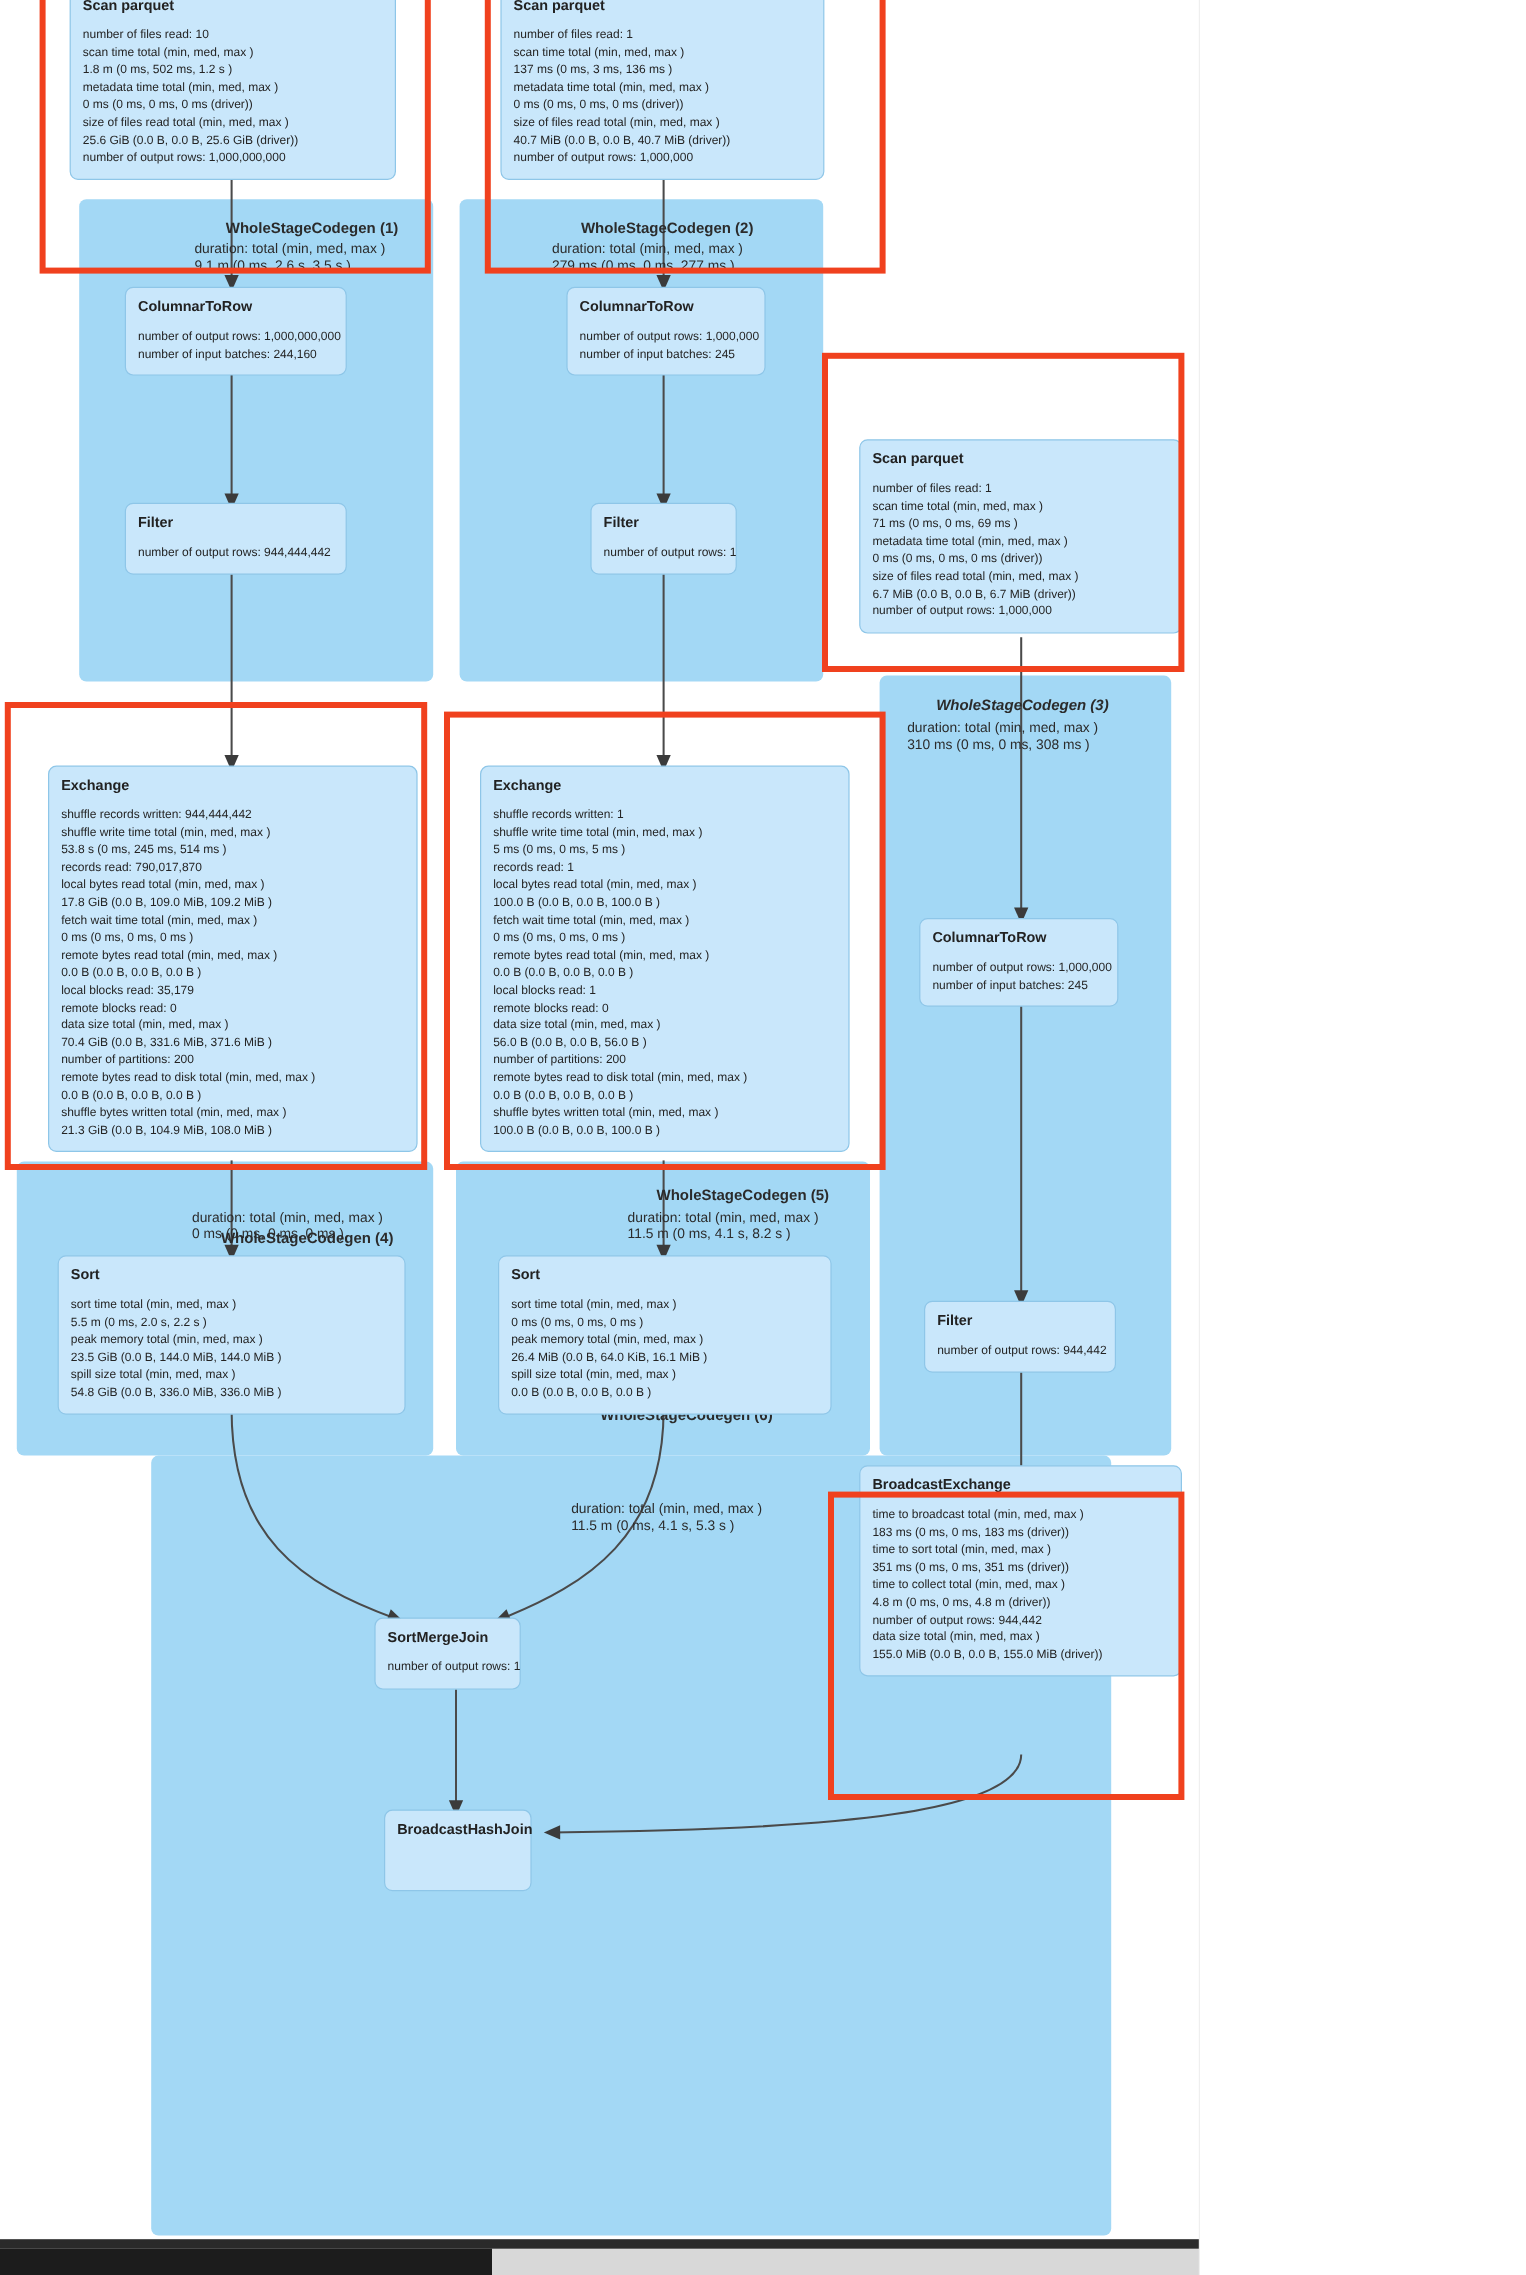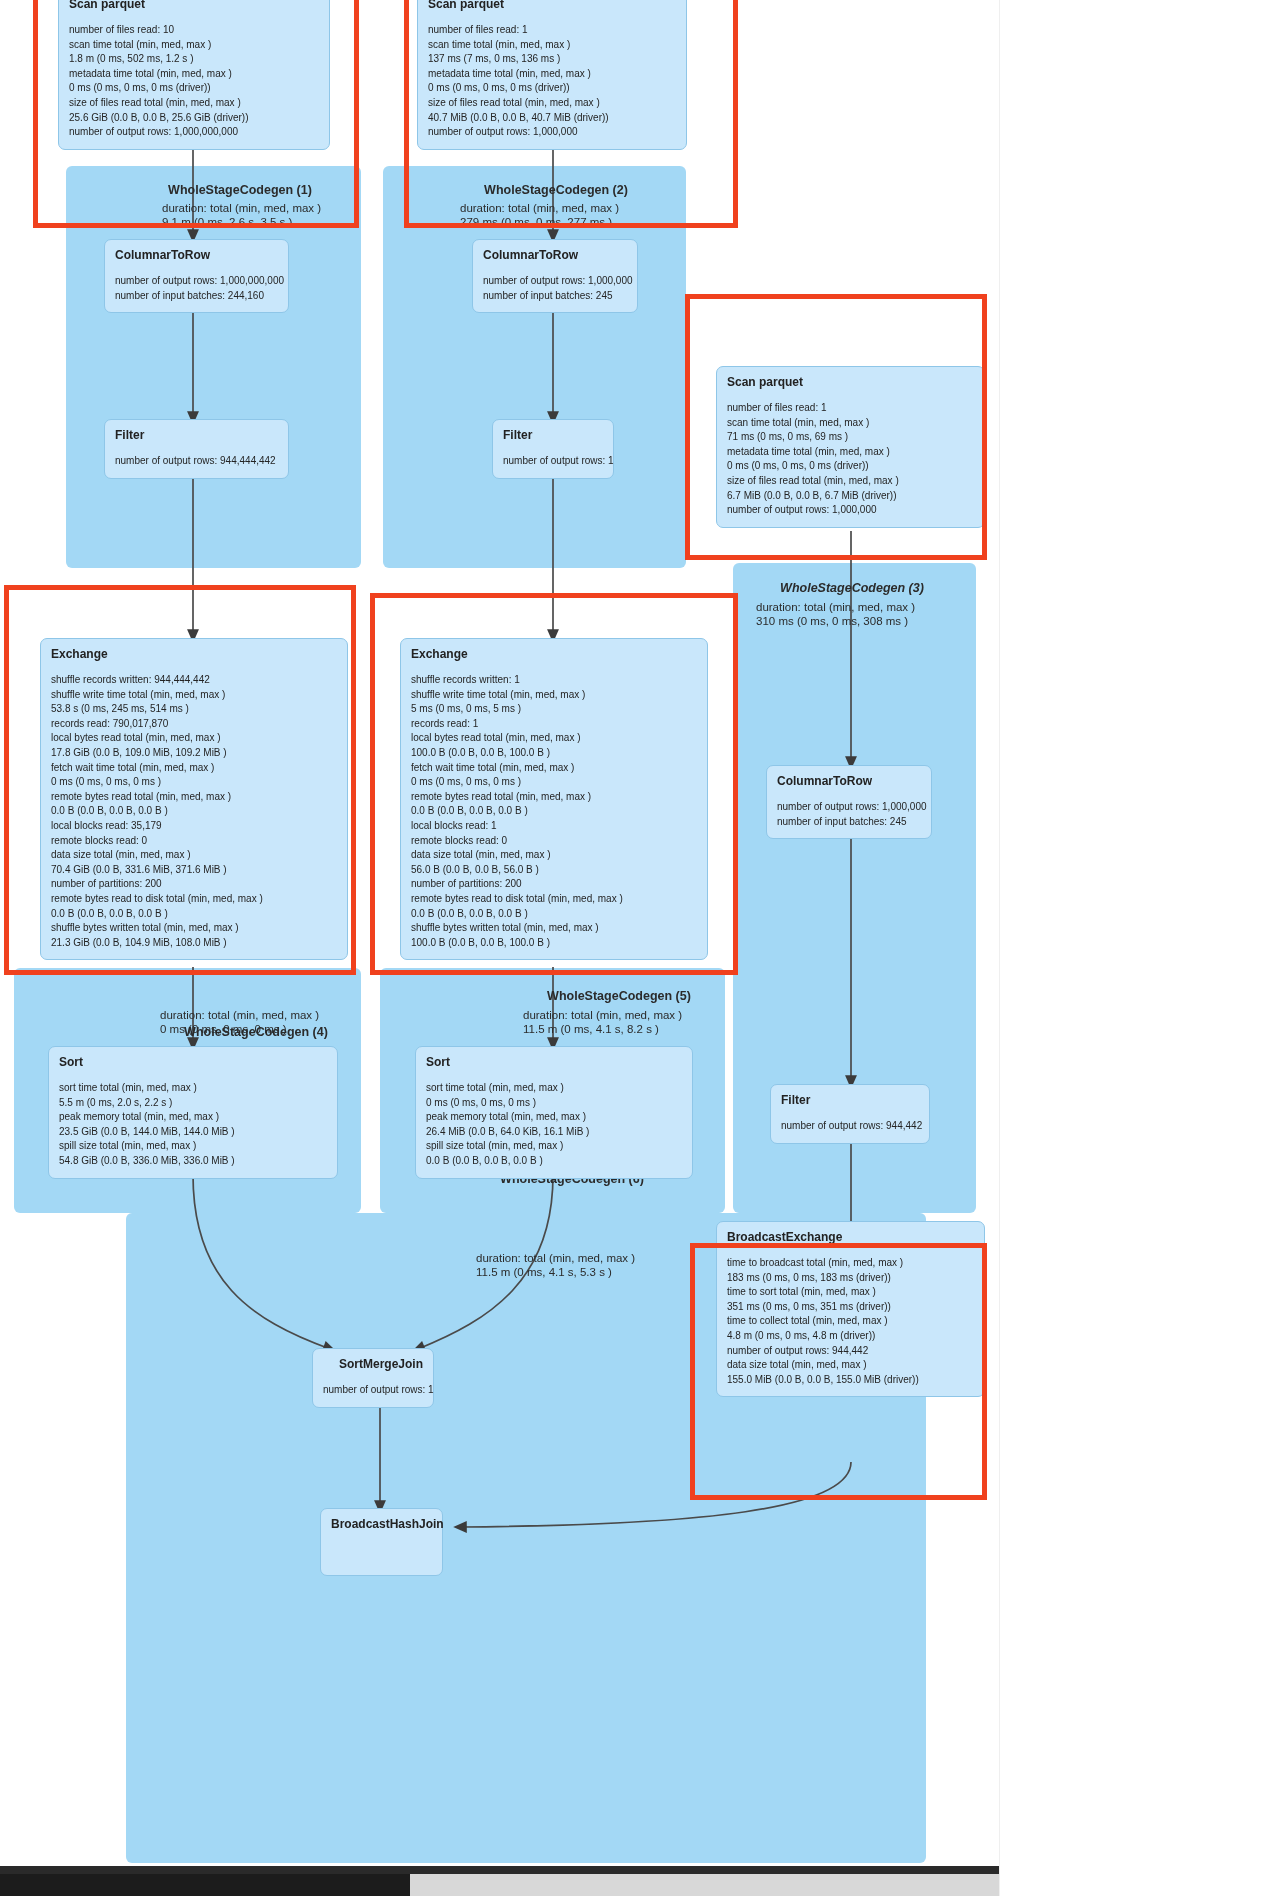--- a/index.html
+++ b/index.html
@@ -137,21 +137,21 @@
 
     <path d="M193,1175 C193,1280 250,1320 330,1349" fill="none" stroke="#4a4a4a" stroke-width="1.7" marker-end="url(#ah)"></path>
 
     <path d="M553,1175 C553,1280 490,1320 418,1349" fill="none" stroke="#4a4a4a" stroke-width="1.7" marker-end="url(#ah)"></path>
 
     <line x1="380" y1="1408" x2="380" y2="1507" stroke="#4a4a4a" stroke-width="1.7" marker-end="url(#ah)"></line>
 
     <path d="M851,1462 C851,1510 700,1525 460,1527" fill="none" stroke="#4a4a4a" stroke-width="1.7" marker-end="url(#ah)"></path>
   </svg>
 
-  <div class="stage-title" style="left:144px; top:183px; width:192px;">WholeStageCodegen (1)</div>
+  <div class="stage-title" style="left:164px; top:183px; width:192px;">WholeStageCodegen (1)</div>
   <div class="stage-sub" style="left:162px; top:201px; width:192px;">
     <div>duration: total (min, med, max )</div>
     <div>9.1 m (0 ms, 2.6 s, 3.5 s )</div>
   </div>
 
   <div class="stage-title" style="left:460px; top:183px; width:192px;">WholeStageCodegen (2)</div>
   <div class="stage-sub" style="left:460px; top:201px; width:192px;">
     <div>duration: total (min, med, max )</div>
     <div>279 ms (0 ms, 0 ms, 277 ms )</div>
   </div>
@@ -192,21 +192,21 @@
         <div>25.6 GiB (0.0 B, 0.0 B, 25.6 GiB (driver))</div>
         <div>number of output rows: 1,000,000,000</div>
       </div>
   </div>
 
   <div class="node" style="left:417px; top:-12px; width:270px;">
     <div class="node-title">Scan parquet</div>
     <div class="node-metrics">
         <div>number of files read: 1</div>
         <div>scan time total (min, med, max )</div>
-        <div>137 ms (7 ms, 0 ms, 136 ms )</div>
+        <div>137 ms (0 ms, 3 ms, 136 ms )</div>
         <div>metadata time total (min, med, max )</div>
         <div>0 ms (0 ms, 0 ms, 0 ms (driver))</div>
         <div>size of files read total (min, med, max )</div>
         <div>40.7 MiB (0.0 B, 0.0 B, 40.7 MiB (driver))</div>
         <div>number of output rows: 1,000,000</div>
       </div>
   </div>
 
   <div class="node" style="left:104px; top:239px; width:185px;">
     <div class="node-title">ColumnarToRow</div>
@@ -334,21 +334,21 @@
     <div class="node-metrics">
         <div>sort time total (min, med, max )</div>
         <div>0 ms (0 ms, 0 ms, 0 ms )</div>
         <div>peak memory total (min, med, max )</div>
         <div>26.4 MiB (0.0 B, 64.0 KiB, 16.1 MiB )</div>
         <div>spill size total (min, med, max )</div>
         <div>0.0 B (0.0 B, 0.0 B, 0.0 B )</div>
       </div>
   </div>
 
-  <div class="node" style="left:312px; top:1348px; width:122px;text-align:right;">
+  <div class="node" style="left:312px; top:1348px; width:122px;">
     <div class="node-title">SortMergeJoin</div>
     <div class="node-metrics">
         <div>number of output rows: 1</div>
       </div>
   </div>
 
   <div class="node" style="left:716px; top:1221px; width:269px;">
     <div class="node-title">BroadcastExchange</div>
     <div class="node-metrics">
         <div>time to broadcast total (min, med, max )</div>

